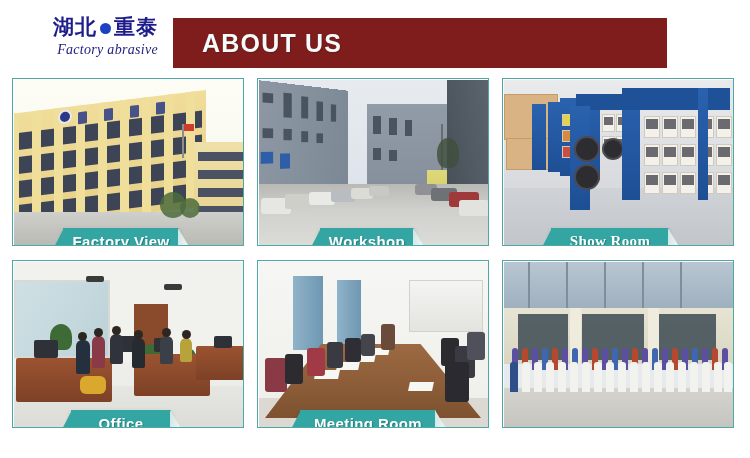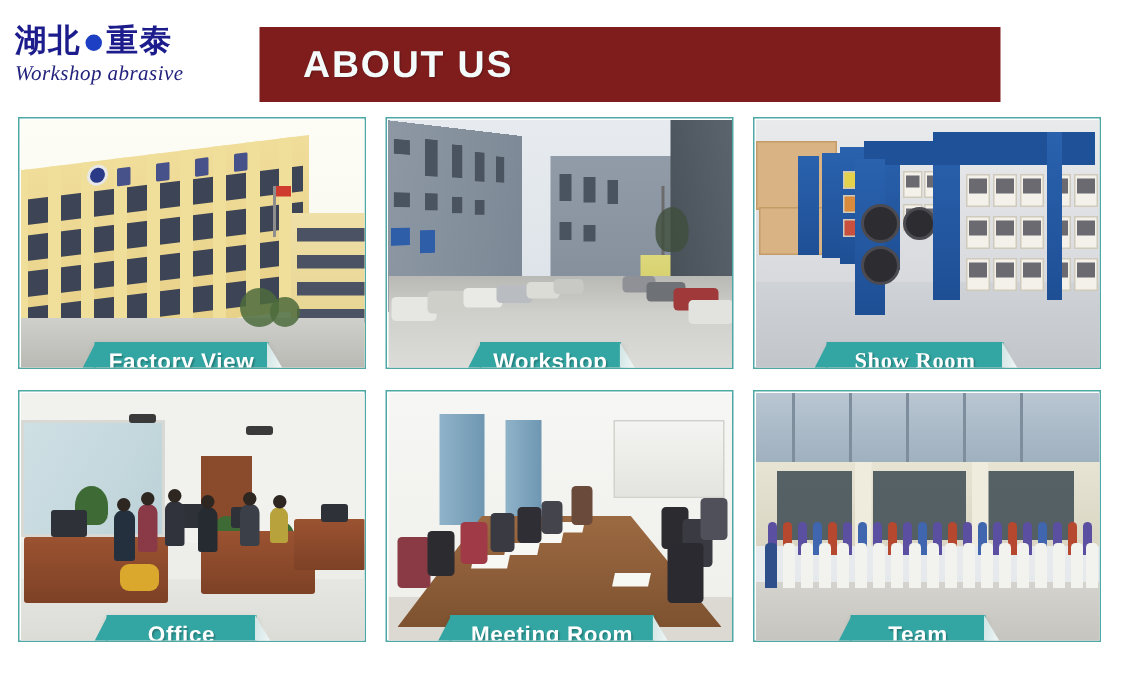--- a/index.html
+++ b/index.html
@@ -6,21 +6,21 @@
   body{
     width:750px;height:458px;overflow:hidden;
     background:#ffffff;
     font-family:"Liberation Sans", sans-serif;
     position:relative;
   }
   #page{position:relative;width:750px;height:458px;background:#fff;}
 
   
   .header{position:absolute;left:0;top:0;width:750px;height:78px;}
-  .logo{position:absolute;left:10px;top:14px;width:148px;text-align:left;}
+  .logo{position:absolute;left:10px;top:14px;width:148px;text-align:right;}
   .logo-cn{
     font-family:"DejaVu Sans", sans-serif;
     font-size:21px;font-weight:700;color:#1c1c8c;
     letter-spacing:1px;line-height:26px;white-space:nowrap;
   }
   .logo-dot{display:inline-block;width:11px;height:11px;border-radius:50%;
     background:#1d3fc4;margin:0 3px;vertical-align:middle;}
   .logo-en{
     font-family:"Liberation Serif", serif;
     font-style:italic;font-size:14px;color:#23237e;
@@ -189,21 +189,21 @@
 <body>
 
 <div id="page">
 
   <div class="header">
 
     <div class="logo">
       <div class="logo-cn">
         <span>湖北</span><span class="logo-dot"></span><span>重泰</span>
       </div>
-      <div class="logo-en">Workshop abrasive</div>
+      <div class="logo-en">Factory abrasive</div>
     </div>
 
     <div class="about-banner">
       <div class="txt">ABOUT US</div>
     </div>
   </div>
 
   <div class="grid">
 
     <div class="cell c0">
@@ -514,22 +514,19 @@
           <div class="t-rowp" style="left:126px;top:100px;height:30px;width:8px;background:#f2f2ee"></div>
           <div class="t-rowp" style="left:138px;top:100px;height:30px;width:8px;background:#f2f2ee"></div>
           <div class="t-rowp" style="left:150px;top:100px;height:30px;width:8px;background:#f2f2ee"></div>
           <div class="t-rowp" style="left:162px;top:100px;height:30px;width:8px;background:#f2f2ee"></div>
           <div class="t-rowp" style="left:174px;top:100px;height:30px;width:8px;background:#f2f2ee"></div>
           <div class="t-rowp" style="left:186px;top:100px;height:30px;width:8px;background:#f2f2ee"></div>
           <div class="t-rowp" style="left:198px;top:100px;height:30px;width:8px;background:#f2f2ee"></div>
           <div class="t-rowp" style="left:210px;top:100px;height:30px;width:8px;background:#f2f2ee"></div>
           <div class="t-rowp" style="left:220px;top:100px;height:30px;width:8px;background:#f2f2ee"></div>
         </div>
-        <div class="ribbon rib5">
-          <span class="rlabel">Team</span>
-        </div>
       </div>
     </div>
 
   </div>
 
 
 </div>
 
 </body></html>

